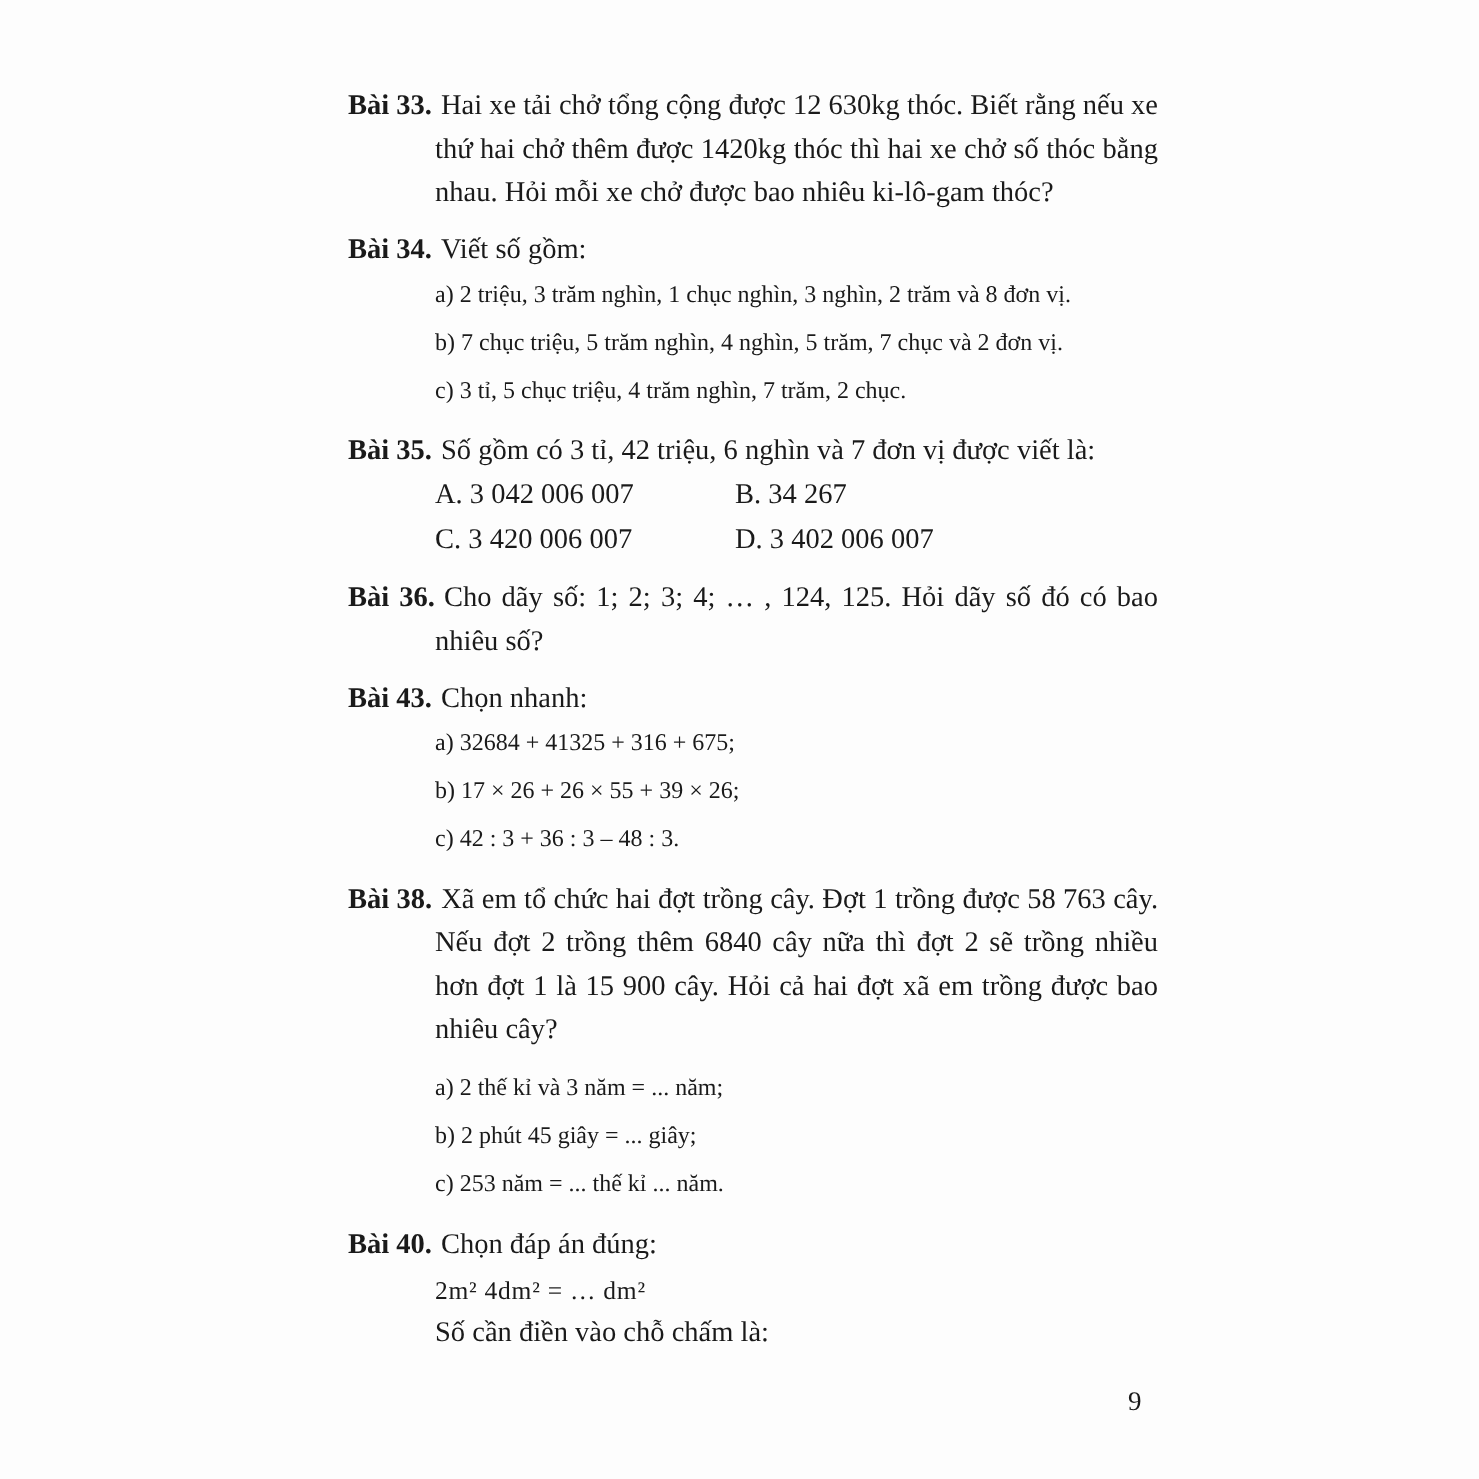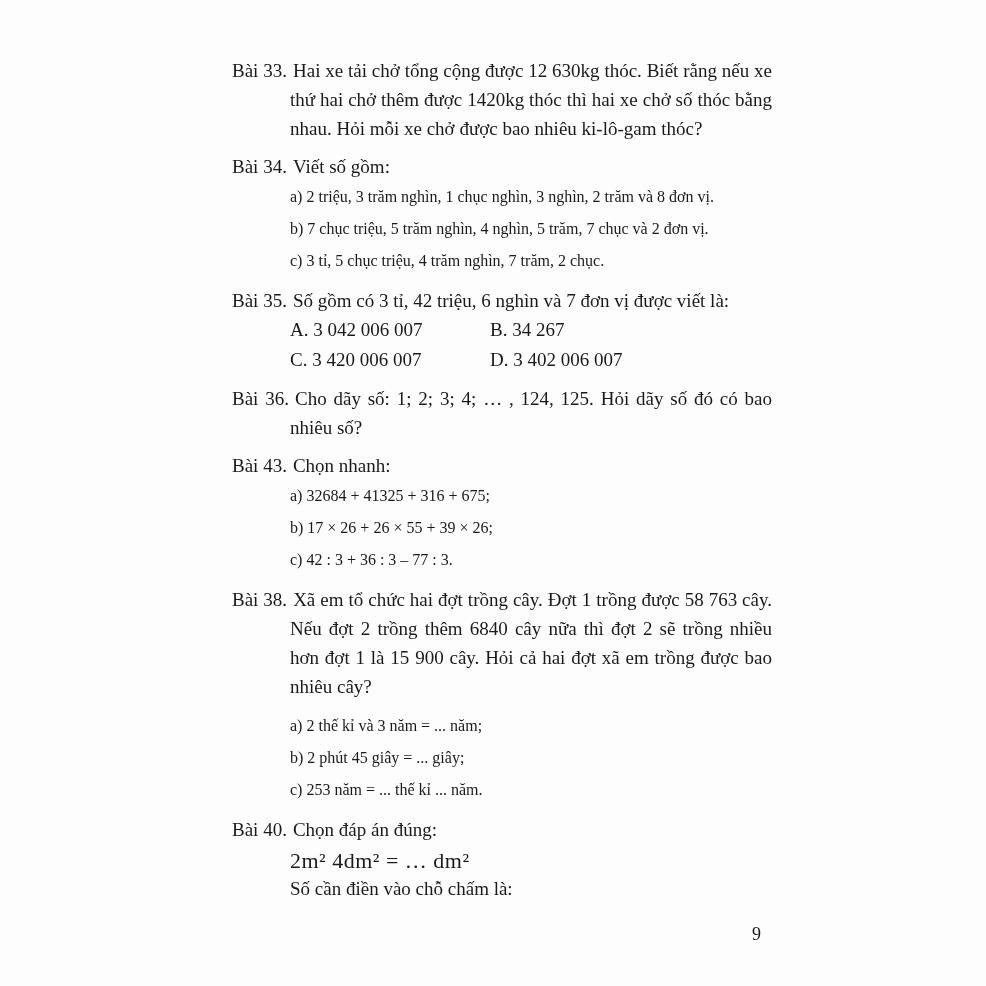--- a/index.html
+++ b/index.html
@@ -26,37 +26,37 @@
   }
   .para {
     font-size: 19px;
     line-height: 29px;
     padding-left: 58px;
     text-indent: -58px;
     text-align: justify;
     margin: 0;
   }
   .label {
-    font-weight: normal;
+    font-weight: bold;
     padding-right: 6px;
   }
   .sub-item {
     font-size: 16px;
     line-height: 32px;
     margin-left: 58px;
   }
   .choices {
     margin-left: 58px;
     display: grid;
     grid-template-columns: 200px auto;
     font-size: 19px;
     line-height: 30px;
   }
   .formula {
-    font-size: 22px;
+    font-size: 17px;
     line-height: 28px;
     margin-left: 58px;
     margin-top: 3px;
     letter-spacing: 0.5px;
   }
   .subtext {
     font-size: 19px;
     line-height: 28px;
     margin-left: 58px;
   }
@@ -95,21 +95,21 @@
   </div>
 
   <div class="problem">
     <p class="para"><span class="label">Bài 36.</span><span>Cho dãy số: 1; 2; 3; 4; … , 124, 125. Hỏi dãy số đó có bao nhiêu số?</span></p>
   </div>
 
   <div class="problem">
     <p class="para"><span class="label">Bài 43.</span><span>Chọn nhanh:</span></p>
     <div class="sub-item">a) 32684 + 41325 + 316 + 675;</div>
     <div class="sub-item">b) 17 × 26 + 26 × 55 + 39 × 26;</div>
-    <div class="sub-item">c) 42 : 3 + 36 : 3 – 77 : 3.</div>
+    <div class="sub-item">c) 42 : 3 + 36 : 3 – 48 : 3.</div>
   </div>
 
   <div class="problem">
     <p class="para"><span class="label">Bài 38.</span><span>Xã em tổ chức hai đợt trồng cây. Đợt 1 trồng được 58 763 cây. Nếu đợt 2 trồng thêm 6840 cây nữa thì đợt 2 sẽ trồng nhiều hơn đợt 1 là 15 900 cây. Hỏi cả hai đợt xã em trồng được bao nhiêu cây?</span></p>
   </div>
 
   <div class="problem">
     <div class="sub-item">a) 2 thế kỉ và 3 năm = ... năm;</div>
     <div class="sub-item">b) 2 phút 45 giây = ... giây;</div>
     <div class="sub-item">c) 253 năm = ... thế kỉ ... năm.</div>

